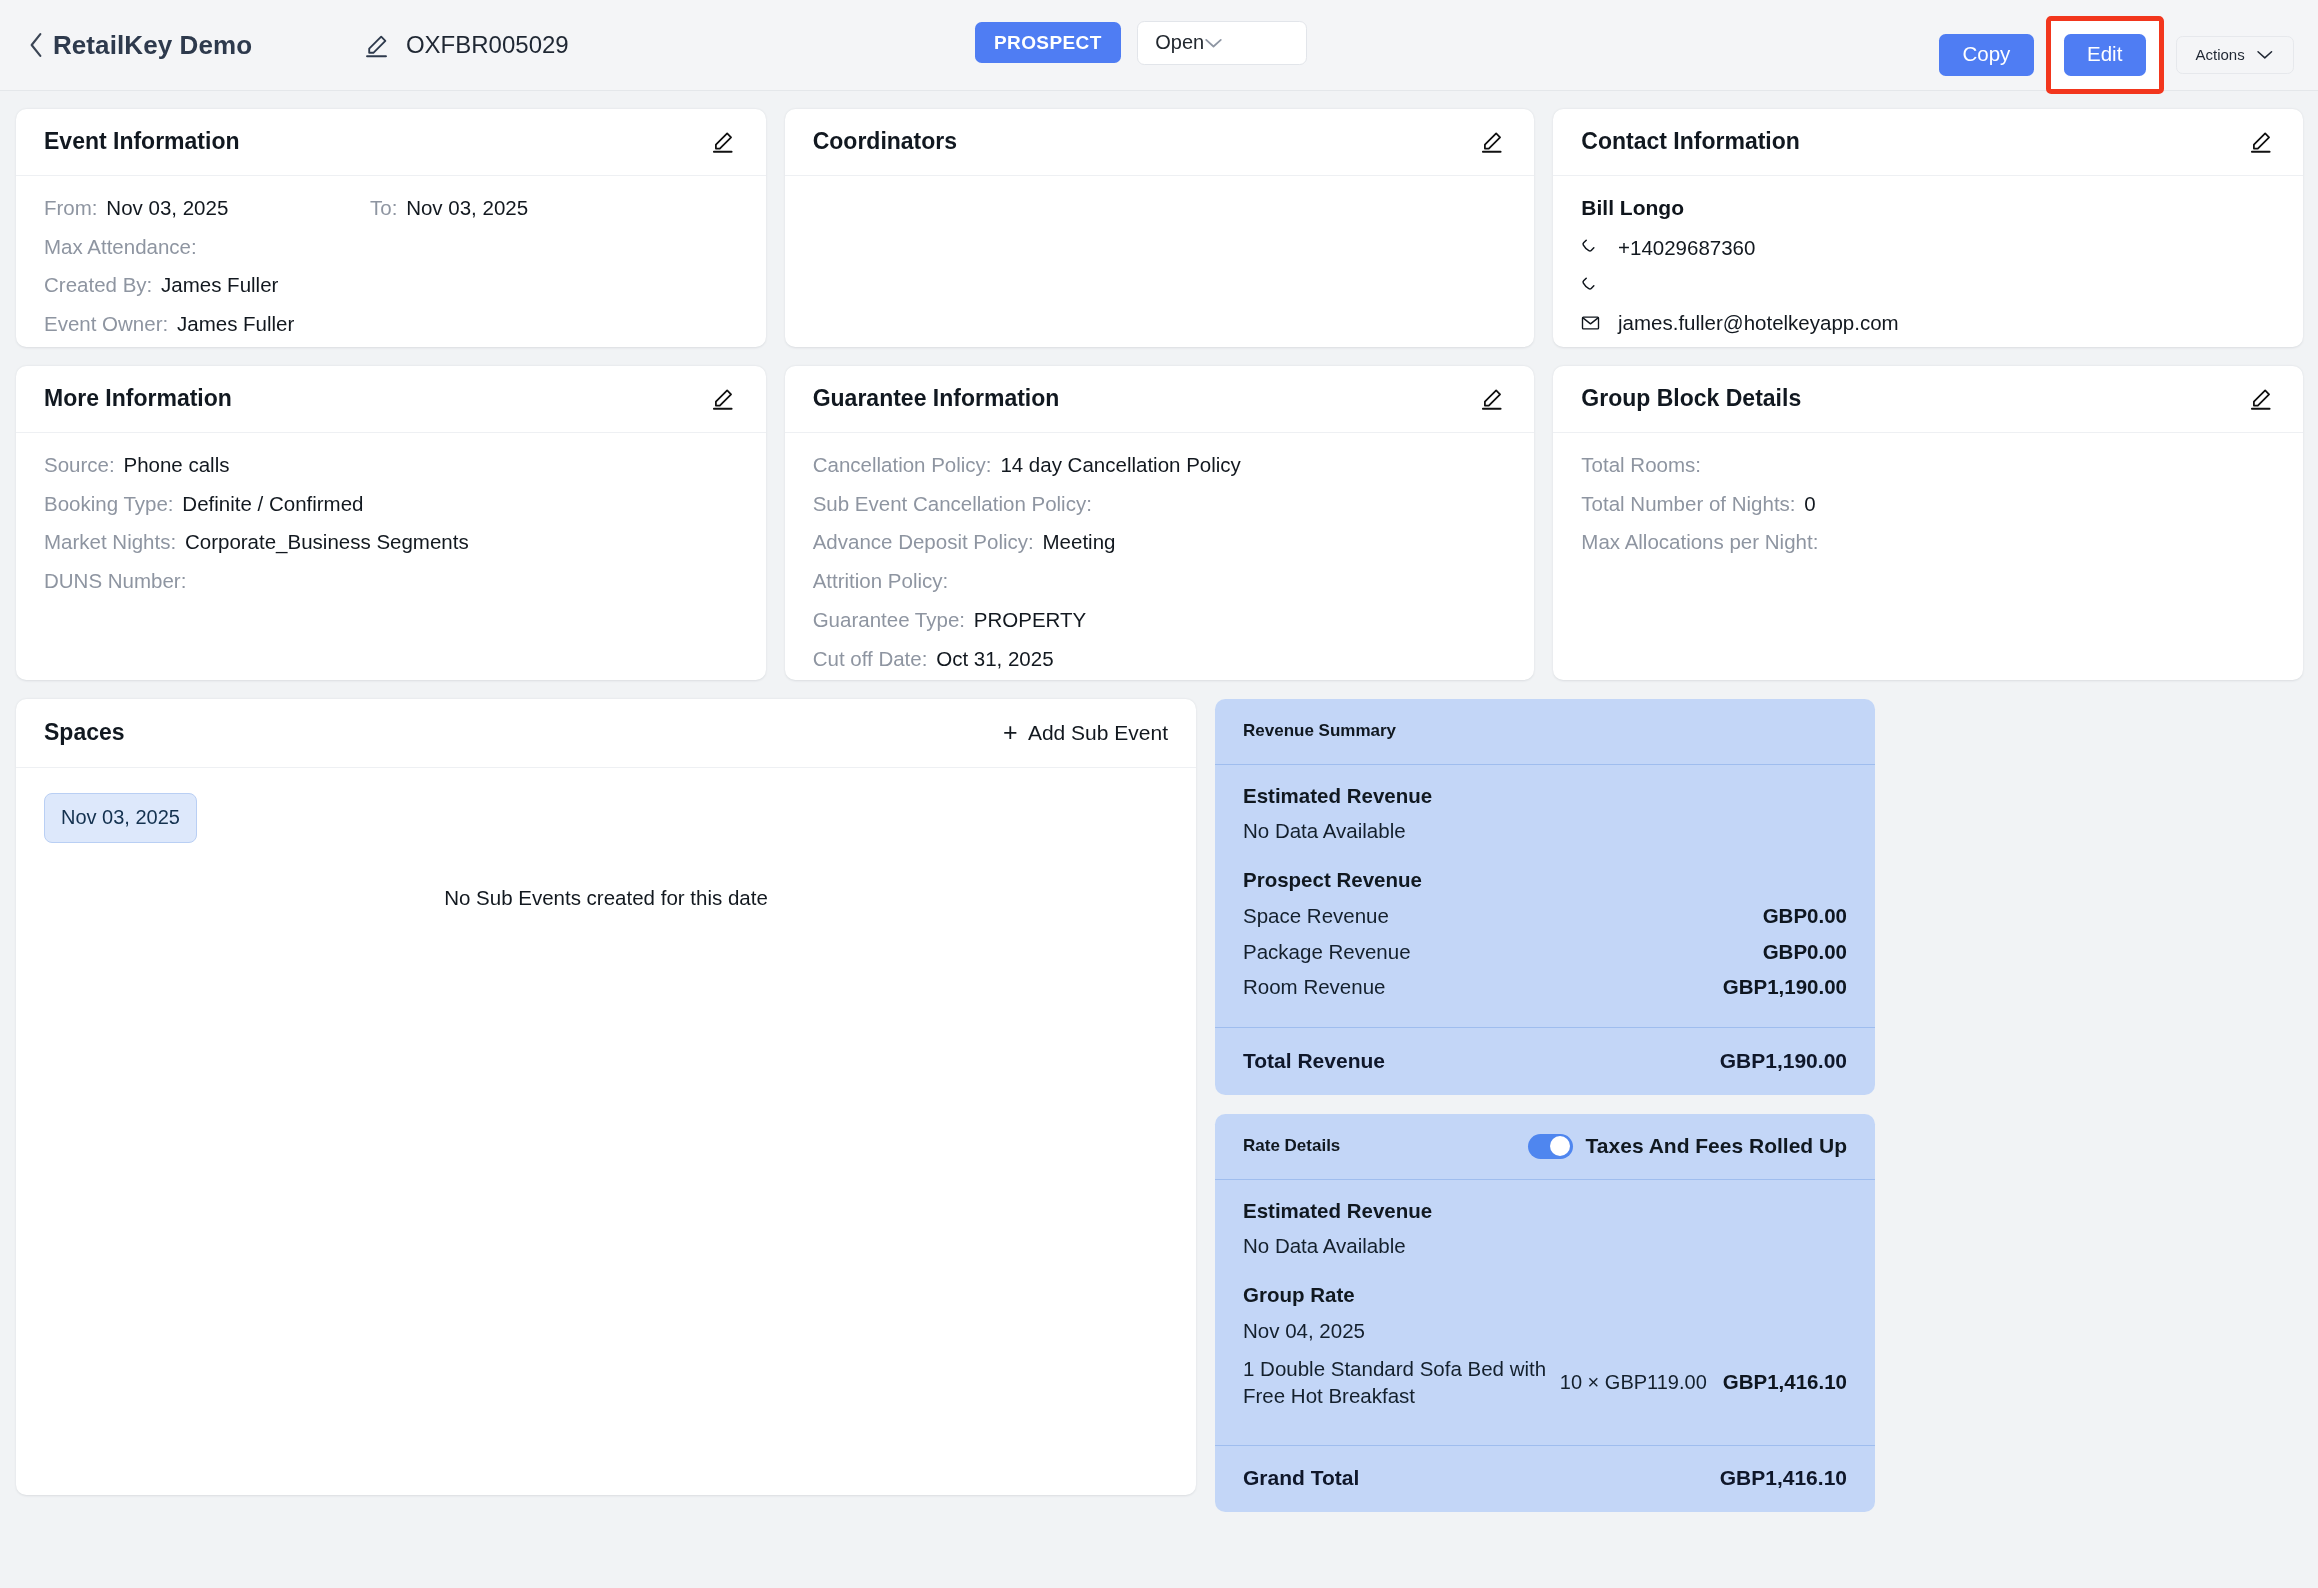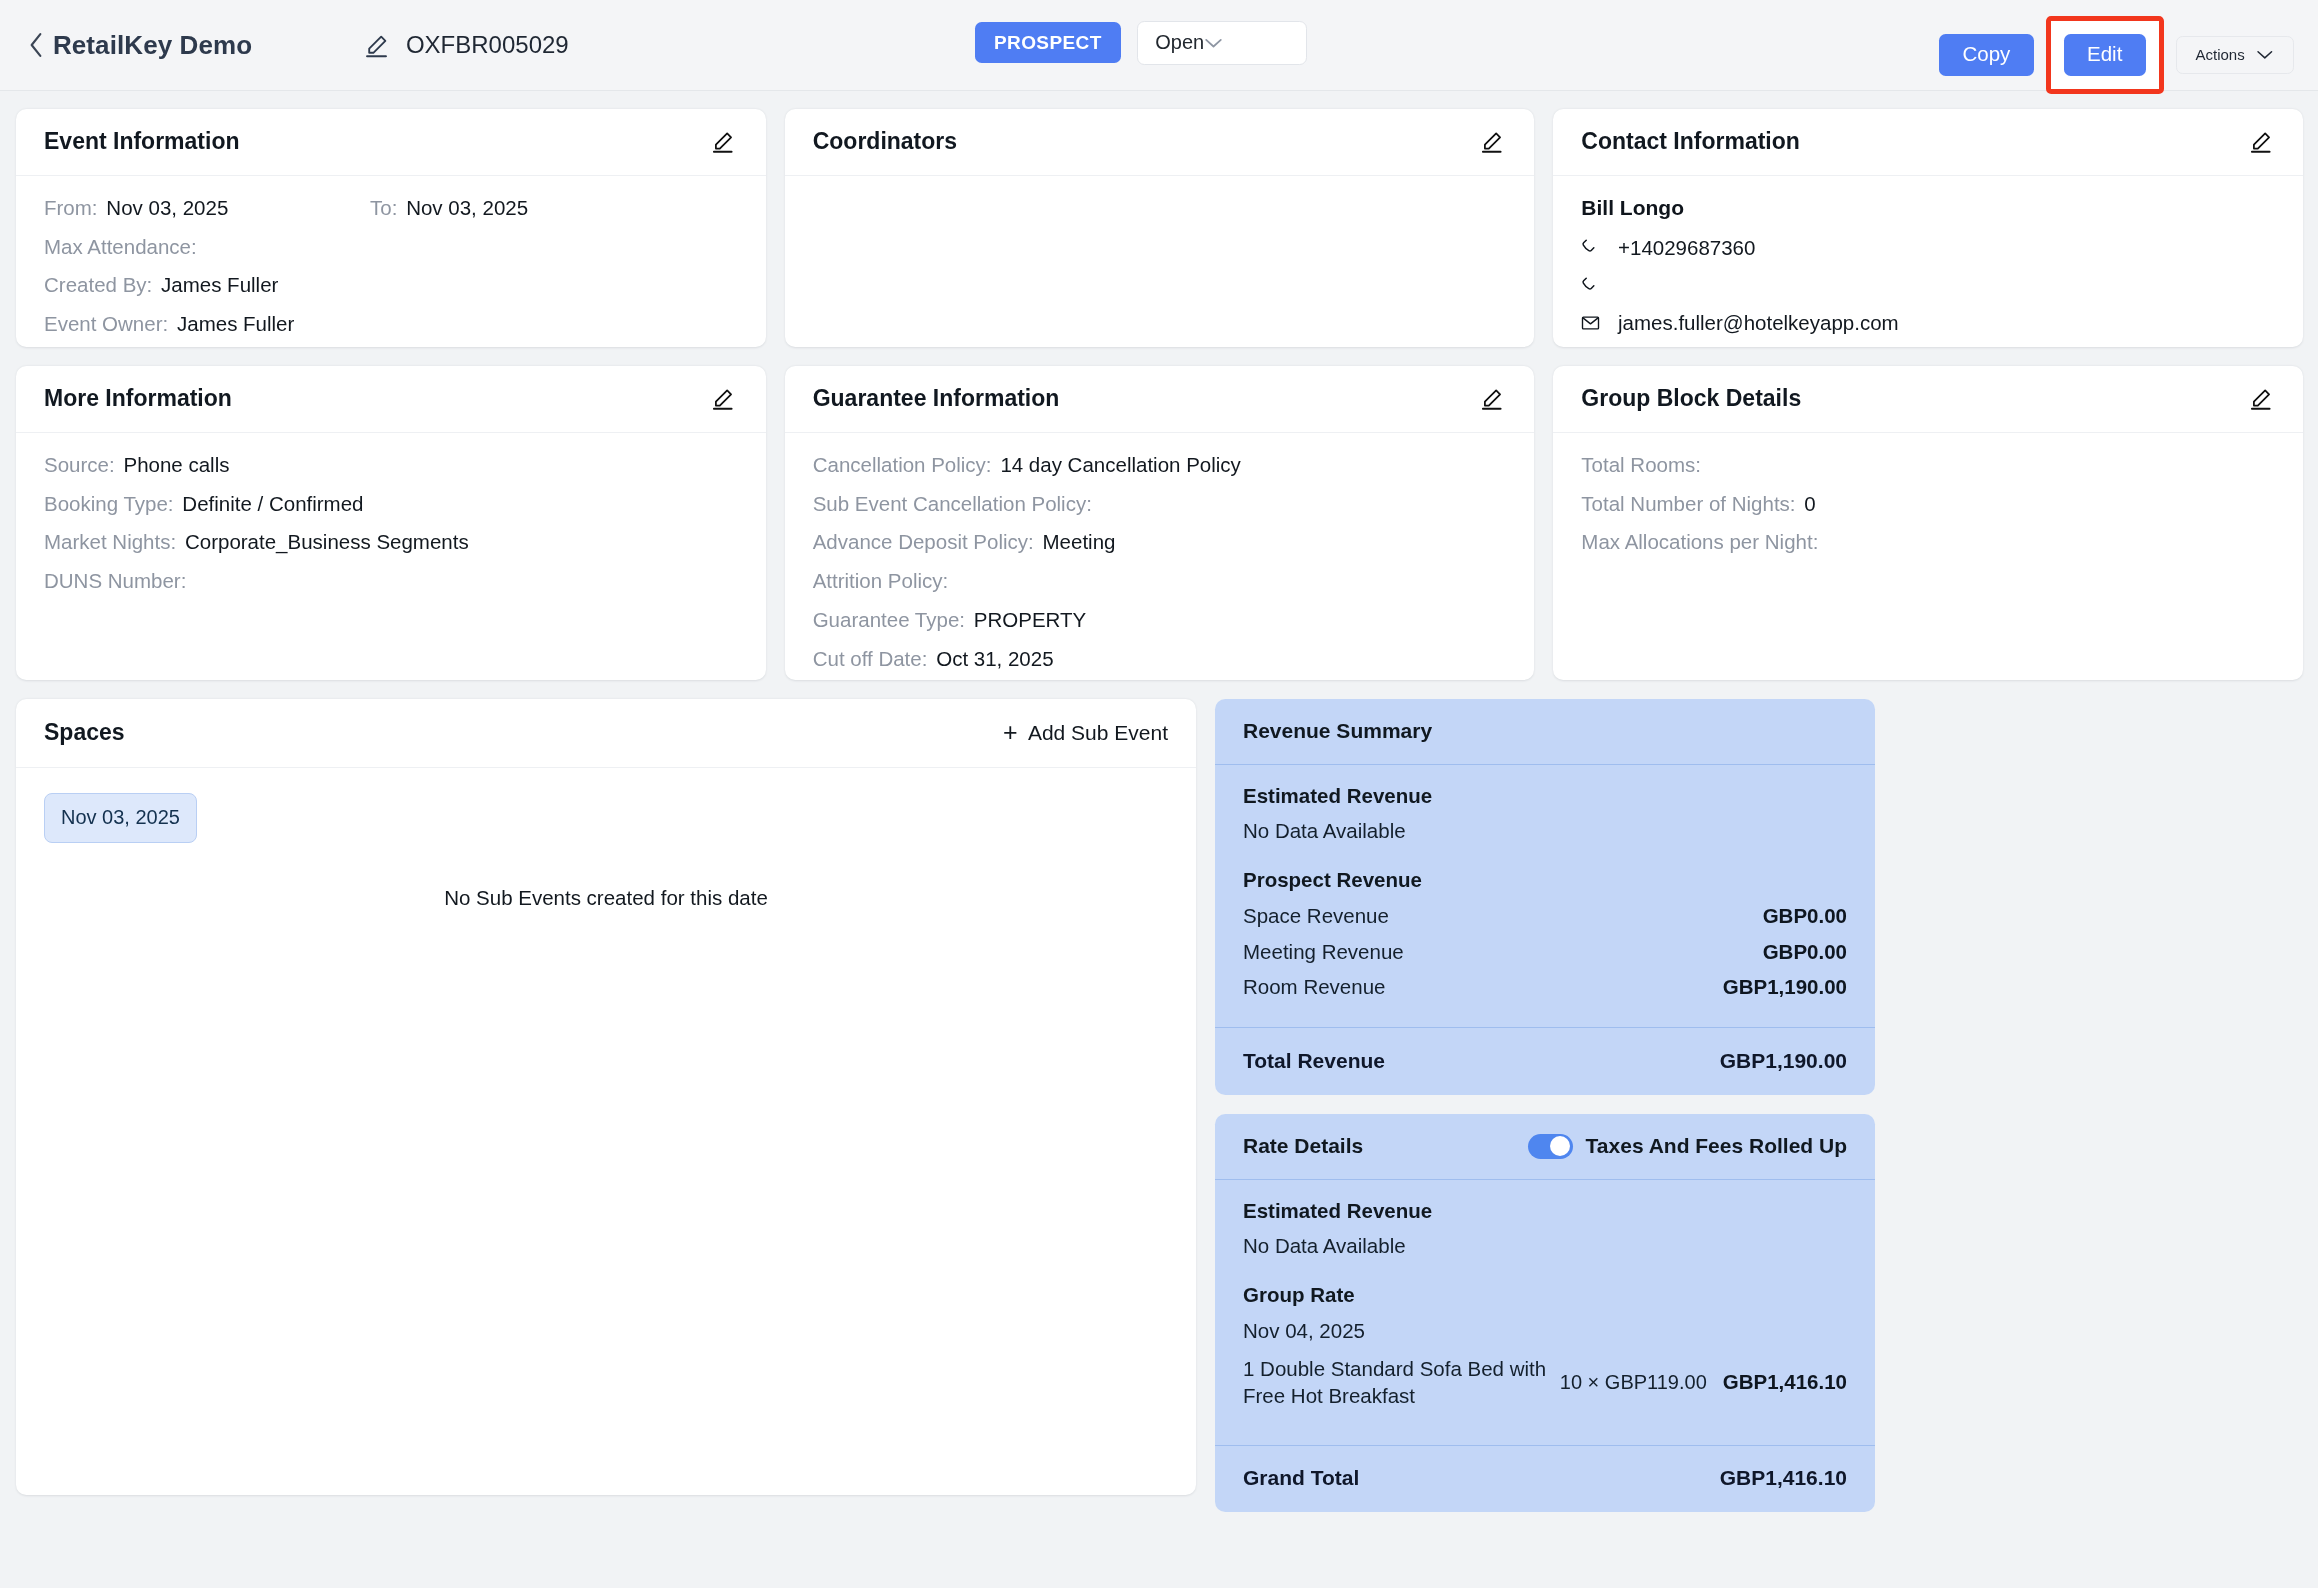--- a/index.html
+++ b/index.html
@@ -193,21 +193,21 @@
     background: #c3d6f7;
     border-radius: 10.3px;
     overflow: hidden;
   }
   .bp-head {
     height: 66px;
     display: flex; align-items: center; justify-content: space-between;
     padding: 0 28px;
     border-bottom: 1.5px solid #9fbdee;
   }
-  .bp-title { font-size: 21px; font-weight: bold; color: #101820; }
+  .bp-title { font-size: 17px; font-weight: bold; color: #101820; }
   .bp-body { padding: 19px 28px 16px; }
   .bp-sub { font-size: 20.5px; font-weight: bold; color: #101820; margin-bottom: 11.7px; }
   .bp-note { font-size: 20.5px; color: #14202d; margin-bottom: 25px; }
   .bp-row {
     display: flex; align-items: center; justify-content: space-between;
     font-size: 20.5px; color: #14202d; margin-bottom: 11.7px;
   }
   .bp-row .amt { font-weight: bold; color: #0e1620; }
   .bp-foot {
     border-top: 1.5px solid #9fbdee;
@@ -500,21 +500,21 @@
         </div>
         <div class="bp-body">
           <div class="bp-sub">Estimated Revenue</div>
           <div class="bp-note">No Data Available</div>
           <div class="bp-sub">Prospect Revenue</div>
           <div class="bp-row">
             <span>Space Revenue</span>
             <span class="amt">GBP0.00</span>
           </div>
           <div class="bp-row">
-            <span>Meeting Revenue</span>
+            <span>Package Revenue</span>
             <span class="amt">GBP0.00</span>
           </div>
           <div class="bp-row">
             <span>Room Revenue</span>
             <span class="amt">GBP1,190.00</span>
           </div>
         </div>
         <div class="bp-foot">
           <span>Total Revenue</span>
           <span>GBP1,190.00</span>

